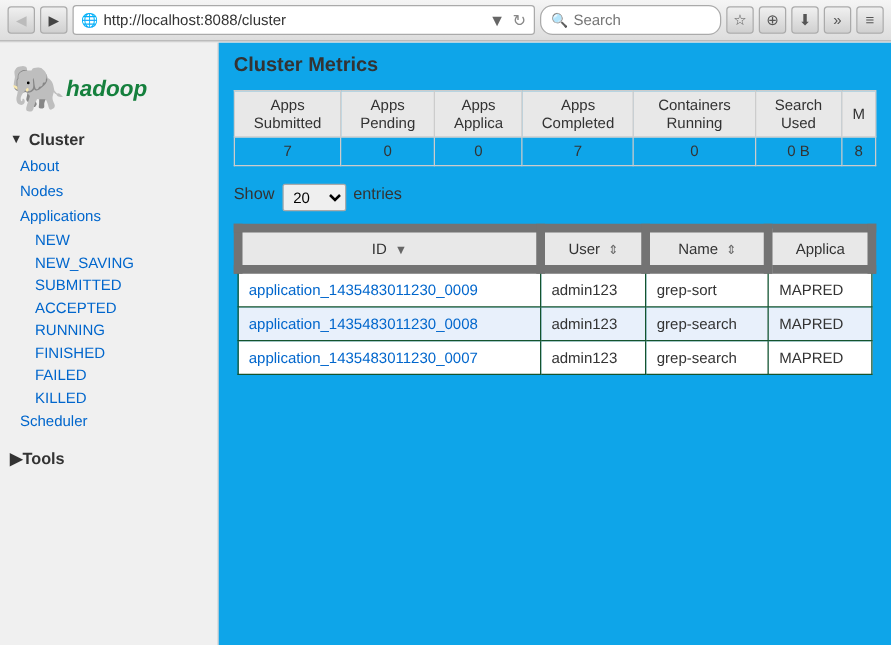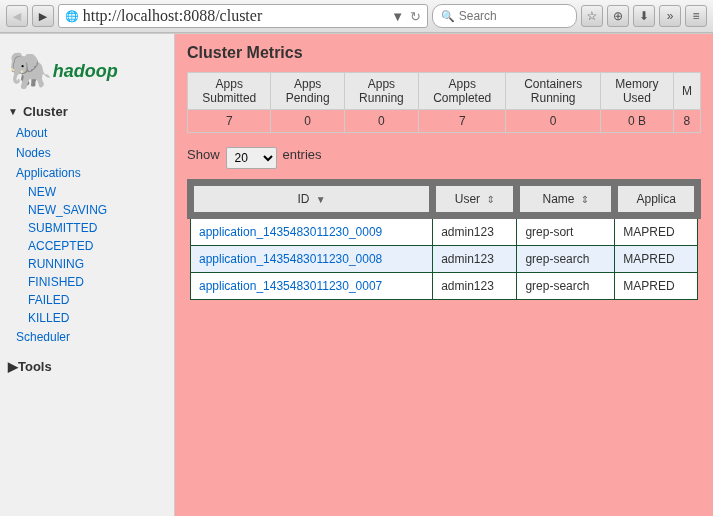--- a/index.html
+++ b/index.html
@@ -38,21 +38,21 @@
       padding: 2px 6px;
       height: 24px;
       font-size: 12px;
       color: #333;
     }
     .address-icon {
       margin-right: 4px;
       color: #888;
       font-size: 11px;
     }
-    .address-text { flex: 1; font-size: 16px; font-family: Liberation Serif, serif; }
+    .address-text { flex: 1; font-size: 12px; }
     .address-refresh {
       color: #666;
       cursor: pointer;
       font-size: 13px;
     }
     .search-box {
       display: flex;
       align-items: center;
       background: #fff;
       border: 1px solid #aaa;
@@ -130,21 +130,21 @@
       cursor: pointer;
       color: #333;
       margin-top: 8px;
     }
 
     
     .main-content {
       flex: 1;
       overflow: auto;
       padding: 10px 12px;
-      background: #fca5a5;
+      background: #0ea5e9;
     }
     .page-title {
       font-size: 16px;
       font-weight: bold;
       margin-bottom: 10px;
       color: #333;
     }
 
     
     .metrics-table {
@@ -290,24 +290,24 @@
   </div>
 
   <div class="main-content">
     <div class="page-title">Cluster Metrics</div>
 
     <table class="metrics-table">
       <thead>
         <tr>
           <th>Apps Submitted</th>
           <th>Apps Pending</th>
-          <th>Apps Running</th>
+          <th>Apps Applica</th>
           <th>Apps Completed</th>
           <th>Containers Running</th>
-          <th>Memory Used</th>
+          <th>Search Used</th>
           <th>M</th>
         </tr>
       </thead>
       <tbody>
         <tr>
           <td>7</td>
           <td>0</td>
           <td>0</td>
           <td>7</td>
           <td>0</td>

